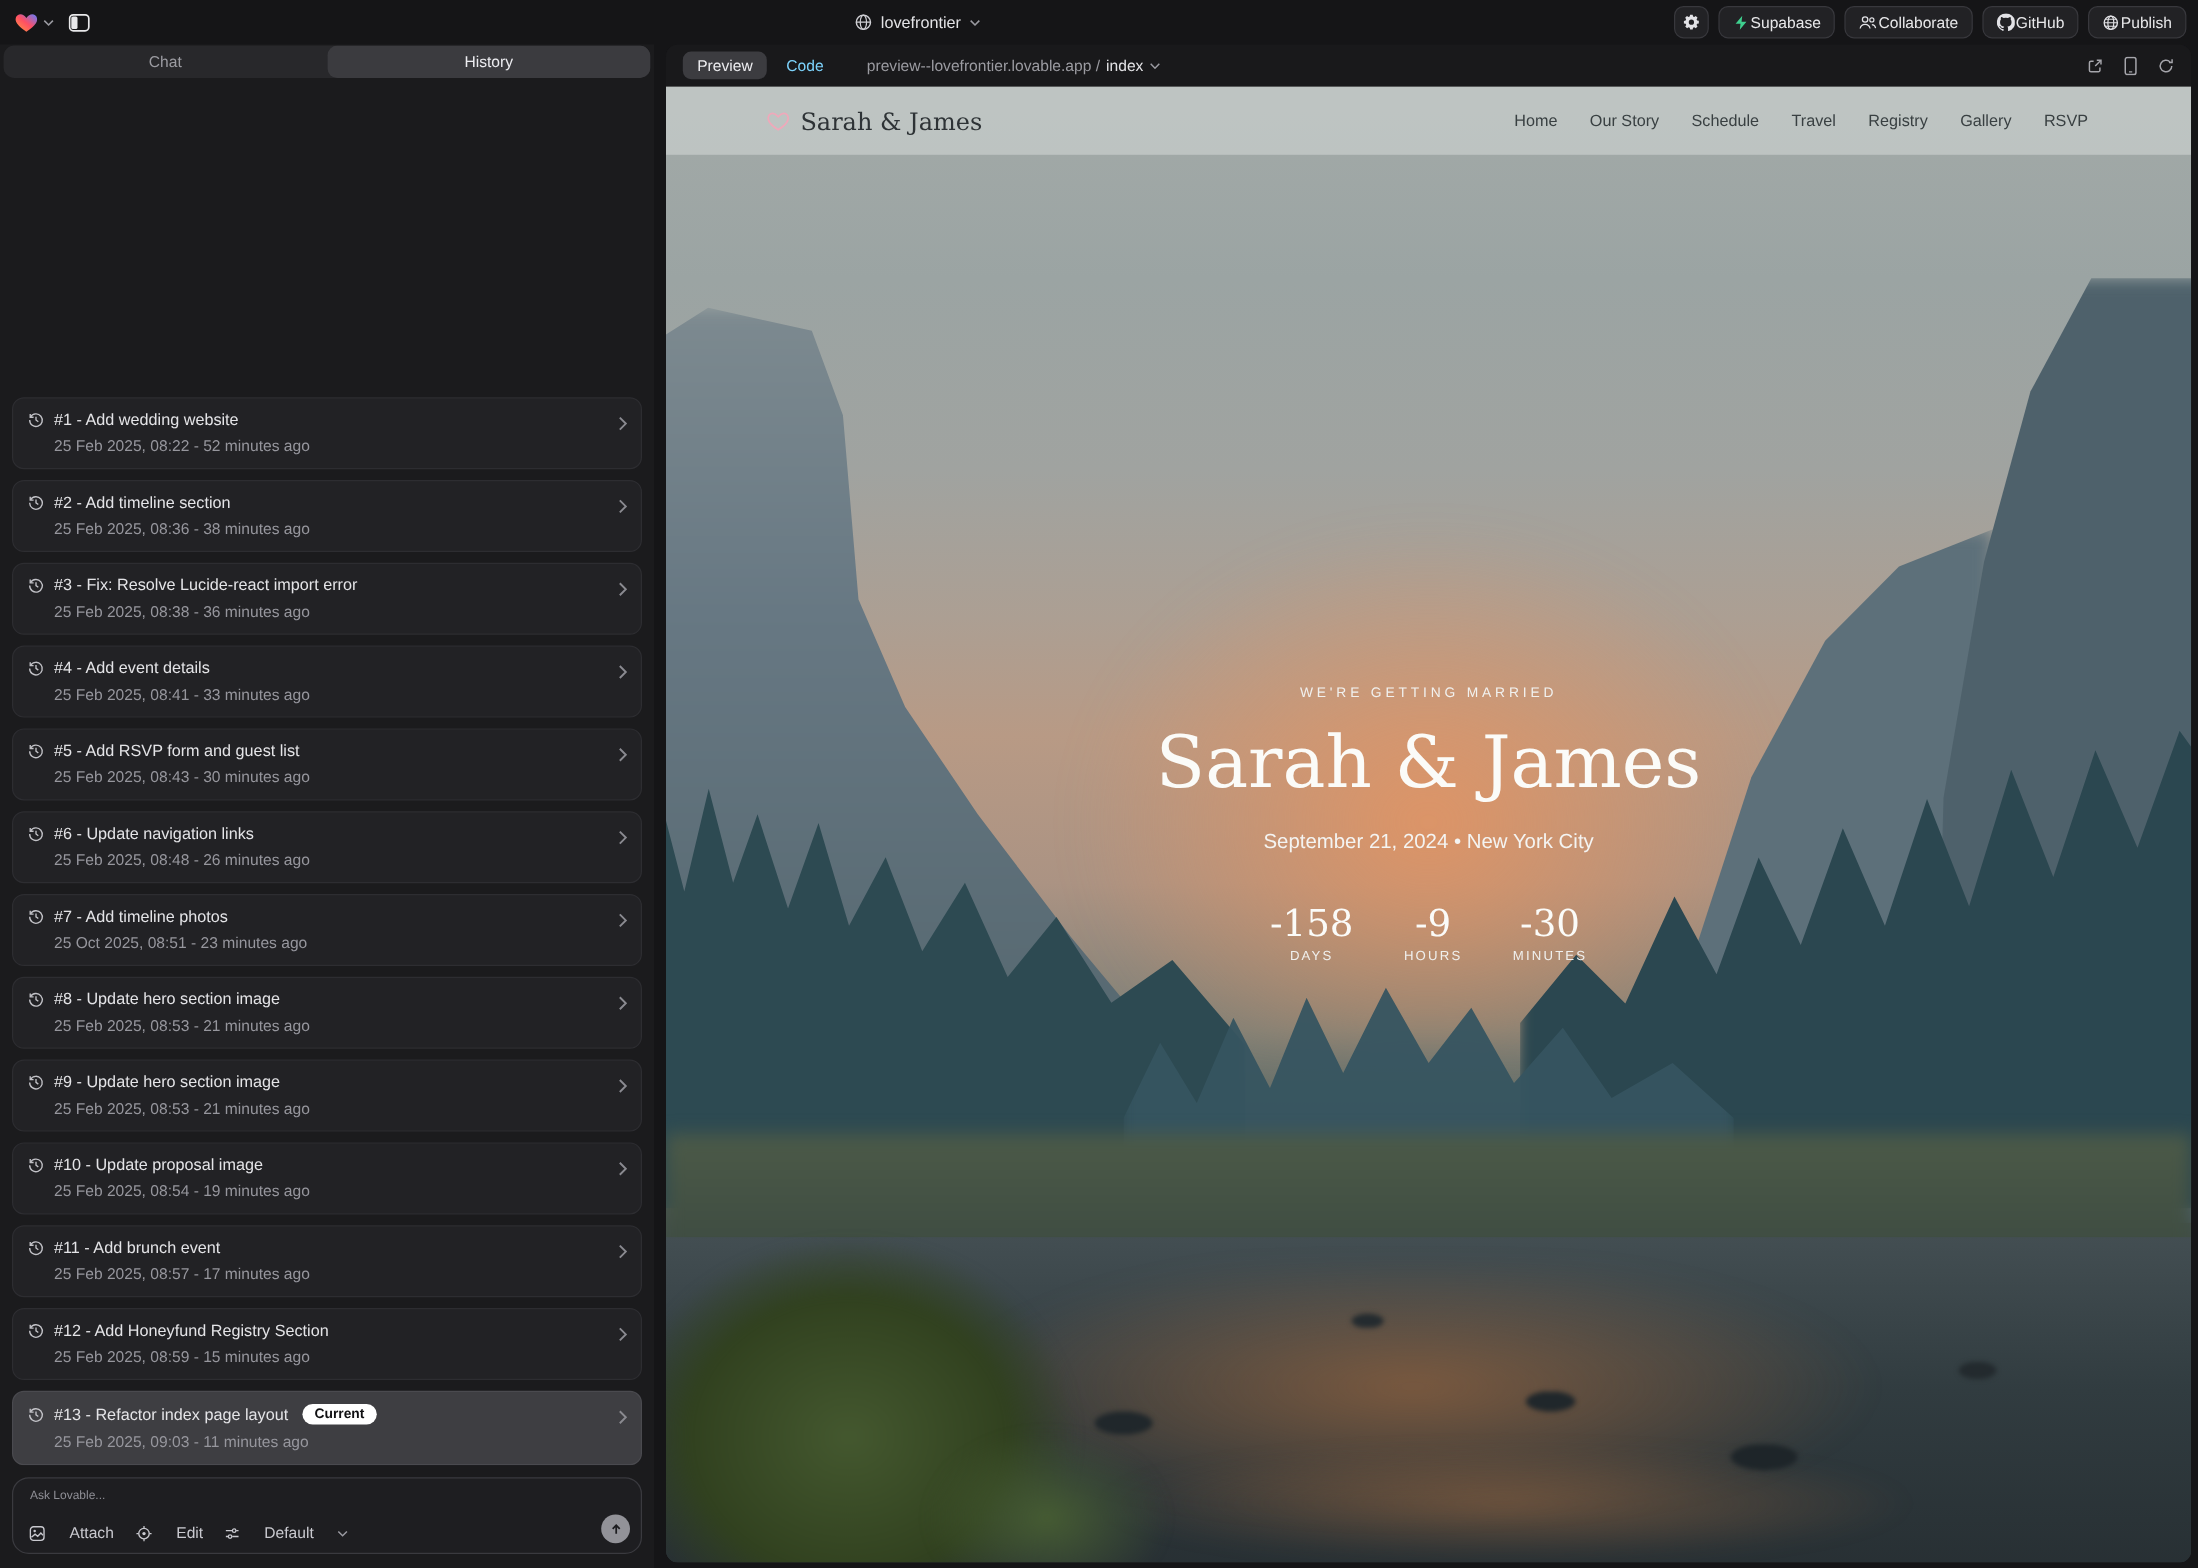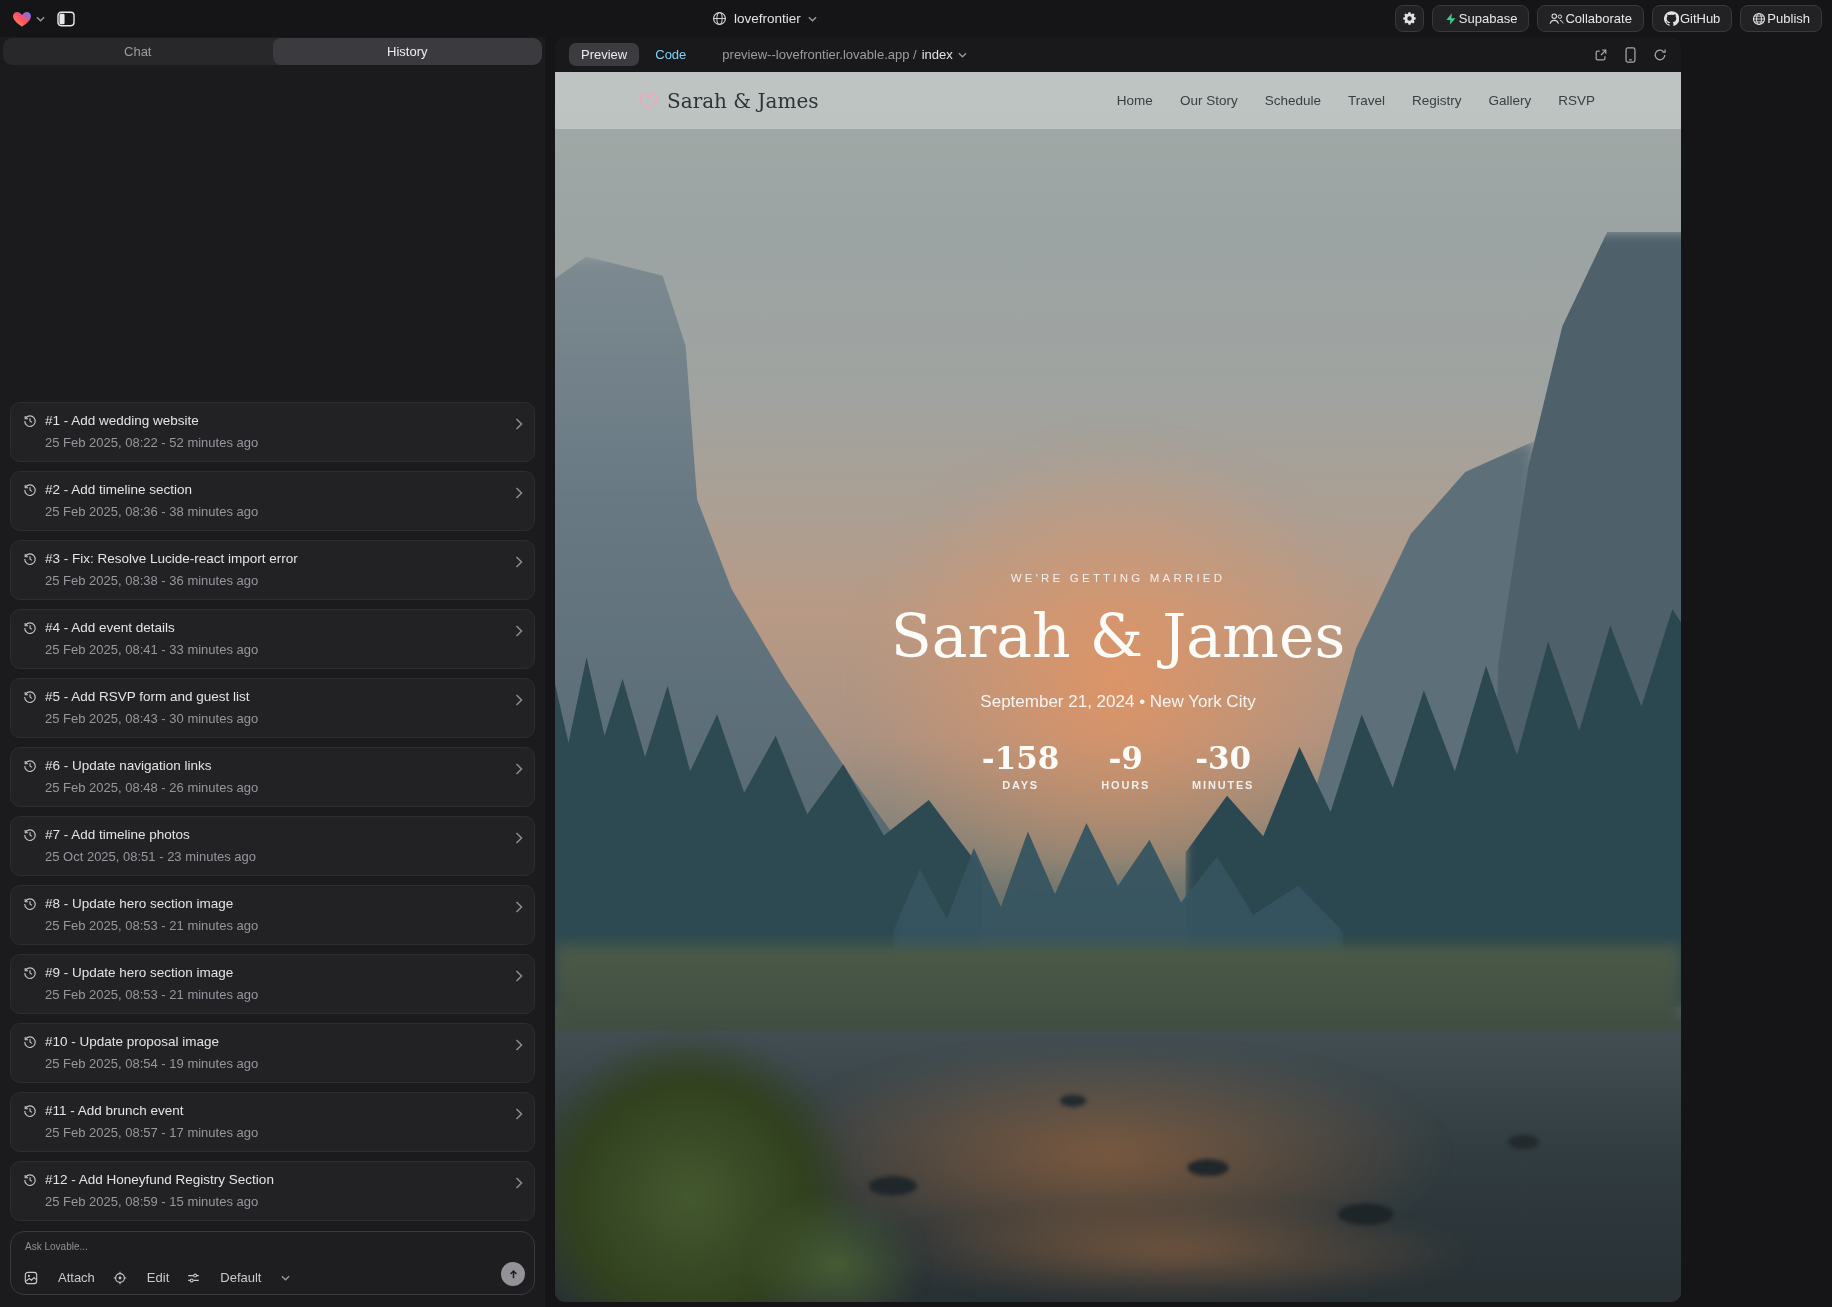--- a/index.html
+++ b/index.html
@@ -46,21 +46,21 @@
     border:1px solid #3a3a3f; border-radius:14px; padding:9px 14px; }
   .prompt-input { width:100%; height:22px; background:transparent; border:none; outline:none; resize:none;
     color:#eab308; font-size:10px; font-family:"Liberation Sans", sans-serif; }
   .prompt-input::placeholder { color:#8f8f96; }
   .prompt-actions { position:absolute; left:13px; bottom:9px; display:flex; align-items:center; gap:18px; }
   .p-action { display:flex; align-items:center; gap:20px; color:#c9c9cf; font-size:13px; cursor:pointer; background:none; border:none; }
   .submit-btn { position:absolute; right:9px; bottom:8px; width:24px; height:24px; border-radius:50%;
     background:#929298; border:none; display:flex; align-items:center; justify-content:center; cursor:pointer; }
 
   
-  .preview-win { position:absolute; left:555px; top:37px; width:1126px; height:1265px; background:#19191b;
+  .preview-win { position:absolute; left:555px; top:37px; width:1271px; height:1265px; background:#19191b;
     border-radius:10px; overflow:hidden; }
   .pv-toolbar { position:relative; height:35px; display:flex; align-items:center; padding:0 14px; background:#19191b; }
   .pv-tab { font-size:13px; color:#7dd3fc; cursor:pointer; padding:4px 12px; border-radius:7px; }
   .pv-tab.active { background:#3c3c40; color:#ececef; }
   .pv-tab + .pv-tab { margin-left:4px; }
   .pv-url { display:flex; align-items:center; gap:5px; margin-left:24px; font-size:13px; color:#9b9ba1; cursor:pointer; }
   .pv-url .page { color:#e3e3e6; }
   .pv-icons { margin-left:auto; display:flex; align-items:center; gap:17px; color:#a6a6ac; }
 
   
@@ -112,21 +112,21 @@
     background:rgba(228,233,230,0.42); display:flex; align-items:center; padding:0 86px 0 84px; }
   .brand { display:flex; align-items:center; gap:9px; cursor:pointer; }
   .brand-name { font-family:"DejaVu Serif", serif; font-size:20px; color:#2e3336; }
   .site-nav { margin-left:auto; display:flex; align-items:center; gap:27px; }
   .nav-link { font-size:13.5px; color:#394042; cursor:pointer; text-decoration:none; }
 
   .hero-text { position:absolute; left:0; right:0; top:500px; z-index:2; text-align:center; color:#fff; }
   .eyebrow { font-size:11.5px; letter-spacing:3.2px; color:#f1f1ef; }
   .hero-title { font-family:"DejaVu Serif", serif; font-size:60px; font-weight:400; color:#fbfbf8; margin-top:17px; }
   .hero-sub { font-size:17px; color:#f4f4f2; margin-top:21px; }
-  .countdown { display:flex; justify-content:center; align-items:flex-end; gap:42px; margin-top:28px;font-weight:bold; }
+  .countdown { display:flex; justify-content:center; align-items:flex-end; gap:42px; margin-top:40px; }
   .cd-value { font-family:"DejaVu Serif", serif; font-size:31px; color:#fbfbf8; }
   .cd-label { font-size:11px; letter-spacing:1.8px; color:#f0f0ee; margin-top:3px; }
 
   svg { display:block; }
 </style>
 </head>
 <body>
 
 <div class="app">
 
@@ -466,20 +466,39 @@
 
           </div>
           <div class="hist-time">25 Feb 2025, 08:59 - 15 minutes ago</div>
           <span class="hist-chev">
             <svg viewBox="0 0 8 12" width="8" height="12">
               <path d="M1.5 1 6.5 6 1.5 11" fill="none" stroke="currentColor" stroke-width="1.6"></path>
             </svg>
           </span>
         </div>
 
+        <div class="hist-item current">
+          <div class="hist-row1">
+            <span class="hist-icon">
+              <svg viewBox="0 0 16 16" width="14" height="14">
+                <path d="M2.8 5.2A6 6 0 1 1 2 8" fill="none" stroke="currentColor" stroke-width="1.3"></path>
+                <path d="M2.5 2.2v3.2h3.2" fill="none" stroke="currentColor" stroke-width="1.3"></path>
+                <path d="M8 4.8V8l2.2 1.6" fill="none" stroke="currentColor" stroke-width="1.3"></path>
+              </svg>
+            </span>
+            <span class="hist-title">#13 - Refactor index page layout</span>
+            <span class="hist-badge">Current</span>
+          </div>
+          <div class="hist-time">25 Feb 2025, 09:03 - 11 minutes ago</div>
+          <span class="hist-chev">
+            <svg viewBox="0 0 8 12" width="8" height="12">
+              <path d="M1.5 1 6.5 6 1.5 11" fill="none" stroke="currentColor" stroke-width="1.6"></path>
+            </svg>
+          </span>
+        </div>
       </div>
 
     <div class="prompt-box">
       <textarea class="prompt-input" placeholder="Ask Lovable..." style=""></textarea>
       <div class="prompt-actions">
         <button class="p-action">
           <span>
             <svg viewBox="0 0 16 16" width="14" height="14">
                 <rect x="1.5" y="1.5" width="13" height="13" rx="3" fill="none" stroke="currentColor" stroke-width="1.3"></rect>
                 <circle cx="5.6" cy="5.6" r="1.2" fill="currentColor"></circle>

